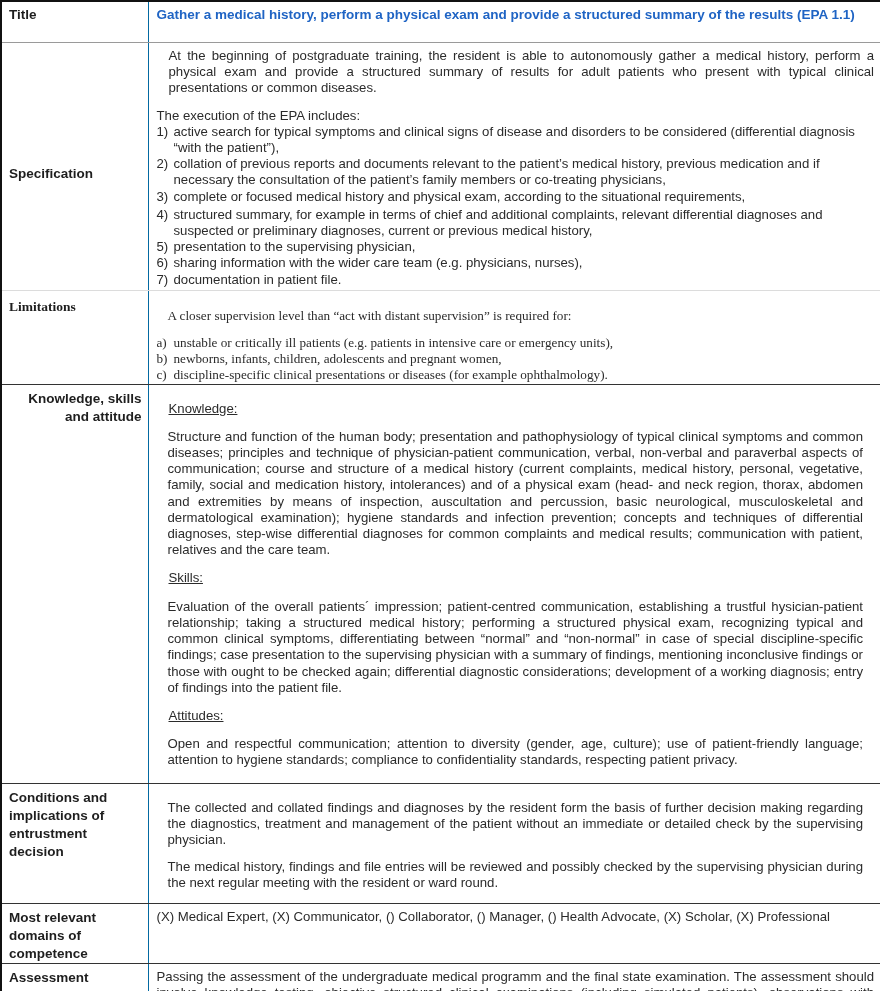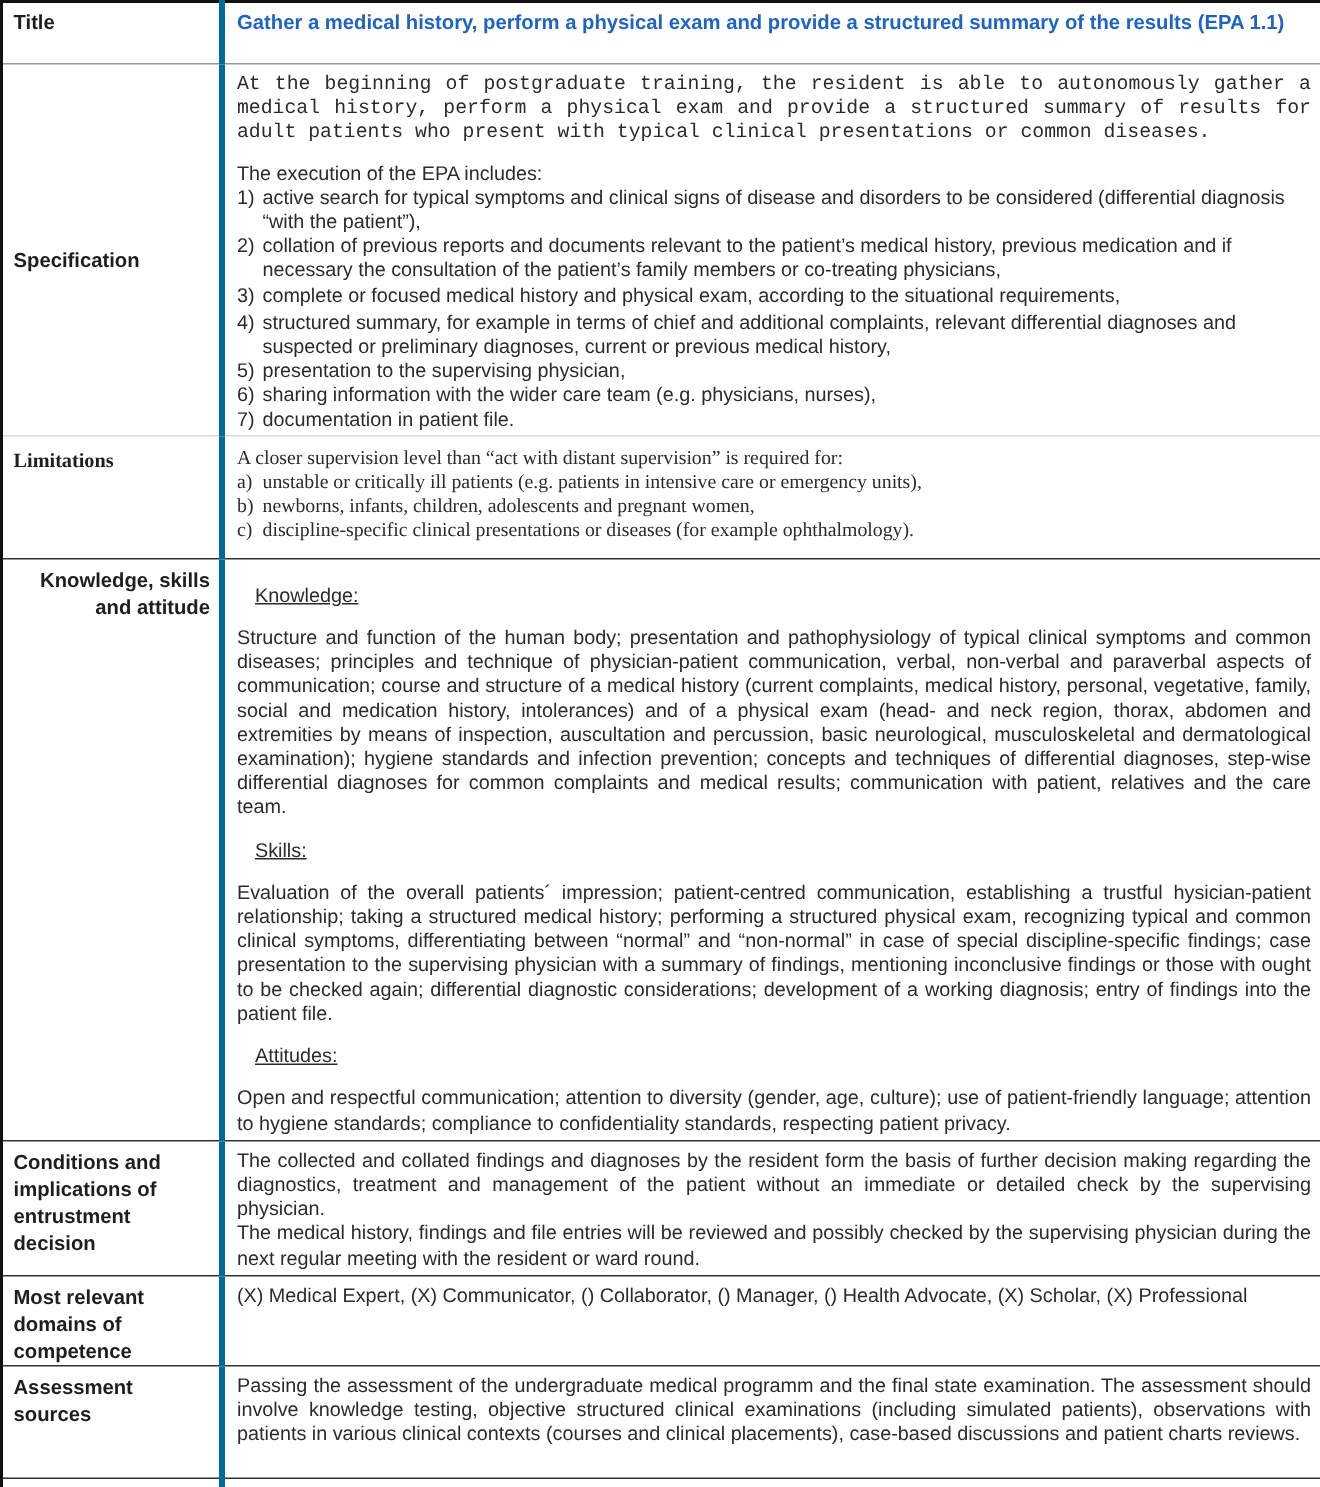--- a/index.html
+++ b/index.html
@@ -27,21 +27,21 @@
     border-top: 2px solid #111;
     border-bottom: 2px solid #111;
   }
   col.label-col { width: 147px; }
   td {
     vertical-align: top;
     padding: 0 6px 0 8px;
     border-bottom: 1px solid #333;
   }
   td.label {
-    border-right: 4px solid #0369a1;
+    border-right: 1px solid #0369a1;
     font-weight: bold;
     color: #1e1e1e;
     font-size: 13.5px;
     line-height: 18px;
     padding-top: 4px;
     padding-left: 7px;
   }
   td.content {
     text-align: justify;
     padding-right: 10px;
@@ -50,21 +50,21 @@
   tr.row-title td.content {
     color: #1f64c4;
     font-weight: bold;
     font-size: 13.5px;
     line-height: 17px;
     text-align: left;
   }
   tr.row-spec td { border-bottom: 1px solid #dcdcdc; }
   tr.row-spec td.content { padding-top: 5px; padding-bottom: 2px; }
   tr.row-spec td.label { vertical-align: middle; padding-top: 15px; }
-  .spec-intro { margin: 0 0 11px 0; font-family: Liberation Mono, monospace; }
+  .spec-intro { margin: 0 0 11px 12px; }
   .spec-lead { margin: 0; }
   ol.numbered, ol.lettered {
     list-style: none;
     margin: 0;
     padding: 0;
   }
   ol.numbered li, ol.lettered li {
     position: relative;
     padding-left: 17px;
     text-align: left;
@@ -73,21 +73,21 @@
     position: absolute;
     left: 0;
     top: 0;
   }
   ol.numbered li.tall { margin-top: 2px; }
   tr.row-lim td { height: 74px; padding-top: 6px; font-family: Liberation Serif, serif; }
   tr.row-lim td.label { padding-top: 7px; }
   tr.row-ksa td.content { padding-top: 4px; padding-bottom: 3px; }
   tr.row-ksa td.label { padding-top: 5px; text-align: right; }
   .sub-heading { text-decoration: underline; margin: 12px; }
-  .para { margin: 0; }
+  .para { margin: 11px; }
   tr.row-cond td { height: 84px; padding-top: 5px; }
   tr.row-cond td.label { line-height: 18px; }
   tr.row-dom td { height: 50px; padding-top: 5px; }
   tr.row-dom td.content { text-align: justify; }
   tr.row-assess td { height: 69px; padding-top: 5px; }
   tr.row-expect td { height: 52px; padding-top: 16px; border-bottom: none; }
 </style>
 </head>
 <body>
 

